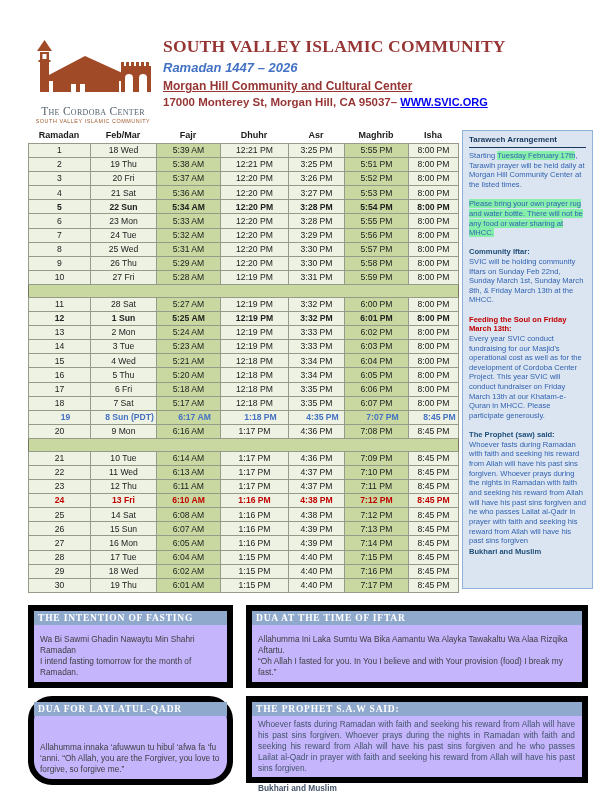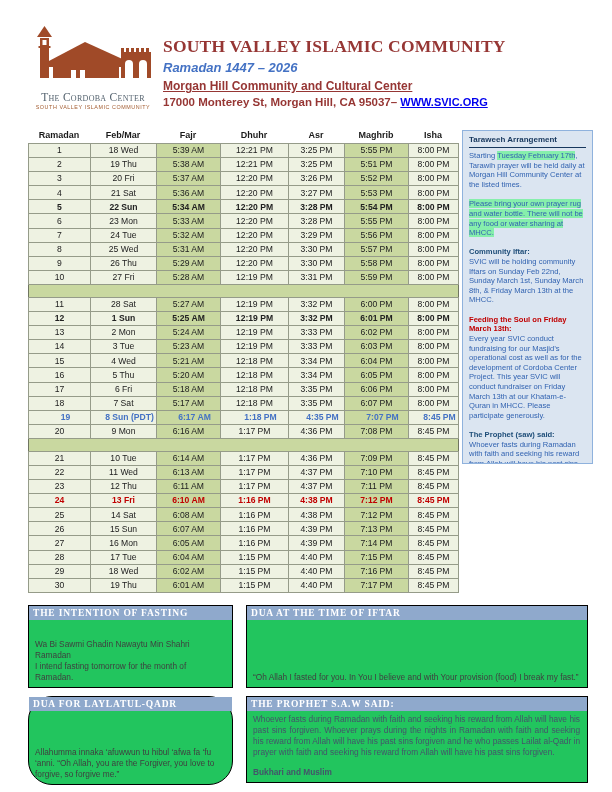--- a/index.html
+++ b/index.html
@@ -3,21 +3,21 @@
 <meta charset="utf-8">
 <style>
   * { margin:0; padding:0; box-sizing:border-box; }
   html,body { background:#ffffff; }
   .page {
     position:relative; width:612px; height:792px; background:#fff;
     font-family:"Liberation Sans", sans-serif; overflow:hidden;
   }
 
   
-  .logo { position:absolute; left:26px; top:24px; width:134px; text-align:center; }
+  .logo { position:absolute; left:26px; top:38px; width:134px; text-align:center; }
   .logo-name { font-family:"Liberation Serif", serif; font-variant:small-caps; font-size:11.5px; color:#55636f; letter-spacing:.3px; margin-top:1px; }
   .logo-tagline { font-size:5.4px; color:#a35c30; letter-spacing:.55px; margin-top:1px; }
   .title-block { position:absolute; left:163px; top:36px; width:420px; }
   .main-title { font-family:"Liberation Serif", serif; font-weight:bold; font-size:17.5px; color:#963634; letter-spacing:.2px; }
   .subtitle { font-size:13px; font-weight:bold; font-style:italic; color:#4472c4; margin-top:3px; }
   .venue { font-size:12px; font-weight:600; color:#963634; margin-top:4px;text-decoration:underline; }
   .address { font-size:11.5px; font-weight:600; color:#963634; margin-top:3px; }
   .address a { color:#0000ee; font-weight:bold; font-size:11px; text-decoration:underline; }
 
   
@@ -33,32 +33,32 @@
   table.grid col.c7{width:50px}
   table.grid td { border:0.8px solid #959b89; text-align:center; height:14.1px; padding:0; line-height:1; }
   td.light { background:#eef2e2; }
   td.med { background:#c9d8a0; }
   tr.sep td { background:#c9d8a0; height:13px; border-left:none; border-right:none; }
   tr.bold td { font-weight:bold; }
   tr.blue td { font-weight:bold; color:#4472c4;padding-left:12px; }
   tr.red  td { font-weight:bold; color:#c00000; }
 
   
-  .sidebar { position:absolute; left:462px; top:130px; width:131px; height:334px;
+  .sidebar { position:absolute; left:462px; top:130px; width:131px; height:459px;
     background:#dbe5f1; border:1px solid #8fb2dd; padding:4px 6px 4px 6px;
     font-size:7.6px; line-height:1.27; color:#3263b1; overflow:hidden; }
   .sb-title { font-size:8px; font-weight:bold; color:#17375d; border-bottom:1px solid #17375d; padding-bottom:2px; margin-bottom:3px; }
   .sb-h { font-weight:bold; color:#1f4e79; }
   .sb-h.red { color:#c00000; }
   .sb-p { margin-bottom:1px; }
   .sb-sp { height:8.5px; }
   .hl { background:#86efac; }
 
   
-  .ibox { position:absolute; background:#22c55e; border:1px solid #000000; }
+  .ibox { position:absolute; background:#c4b5fd; border:6px solid #000000; }
   .ibox-head { height:14px; background:#8fa9cc; color:#ffffff; font-family:"Liberation Serif", serif;
     font-weight:bold; font-size:9.5px; letter-spacing:.8px; line-height:14px; padding:0 4px;
     white-space:nowrap; overflow:hidden; }
   .ibox-body { position:absolute; left:0; right:0; top:14px; bottom:0; padding:3px 7px 4px 6px;
     font-size:8.3px; line-height:1.32; color:#3f3f3f; display:flex; flex-direction:column; justify-content:flex-end; }
   .ibox-body.topalign { justify-content:flex-start; }
   #box-intention { left:28px; top:605px; width:205px; height:83px; }
   #box-iftar     { left:246px; top:605px; width:342px; height:83px; }
   #box-qadr      { left:28px; top:696px; width:205px; height:89px;border-radius:24px; }
   #box-prophet   { left:246px; top:696px; width:342px; height:87px; }
@@ -430,20 +430,21 @@
     <div class="ibox-head">THE INTENTION OF FASTING</div>
     <div class="ibox-body">
       <div>Wa Bi Sawmi Ghadin Nawaytu Min Shahri Ramadan</div>
       <div>I intend fasting tomorrow for the month of Ramadan.</div>
     </div>
   </div>
 
   <div class="ibox" id="box-iftar">
     <div class="ibox-head">DUA AT THE TIME OF IFTAR</div>
     <div class="ibox-body">
+      <div>Allahumma Ini Laka Sumtu Wa Bika Aamantu Wa Alayka Tawakaltu Wa Alaa Rizqika Aftartu.</div>
       <div>“Oh Allah I fasted for you. In You I believe and with Your provision (food) I break my fast.”</div>
     </div>
   </div>
 
   <div class="ibox" id="box-qadr">
     <div class="ibox-head">DUA FOR LAYLATUL-QADR</div>
     <div class="ibox-body">
       <div>Allahumma innaka ‘afuwwun tu hibul ‘afwa fa ‘fu ‘anni.  “Oh Allah, you are the Forgiver, you love to forgive, so forgive me.”</div>
     </div>
   </div>

